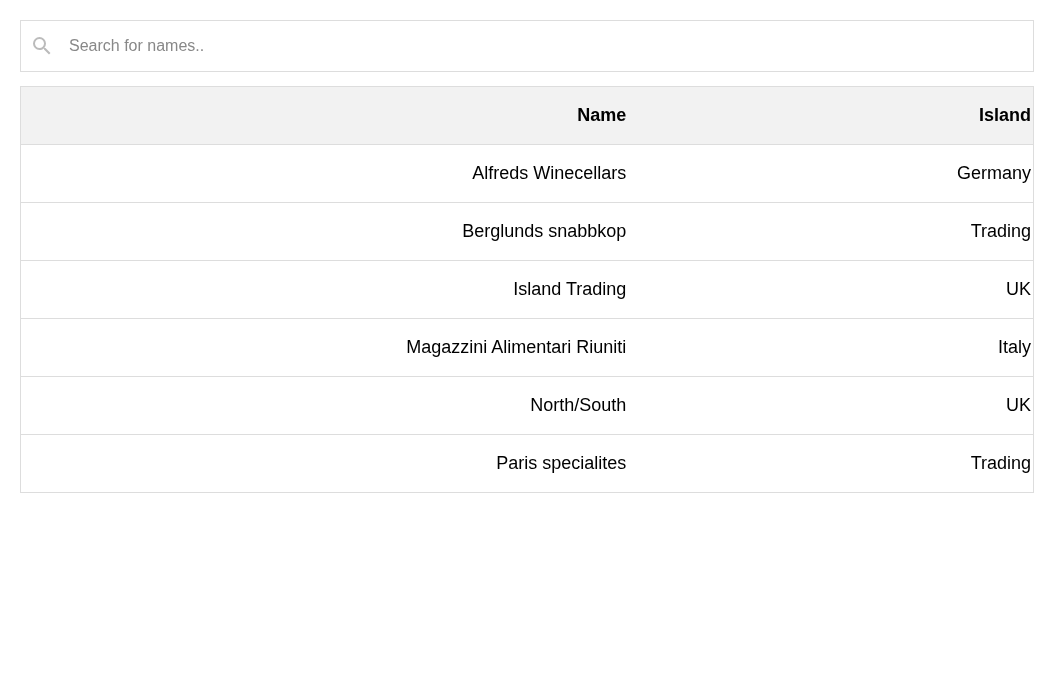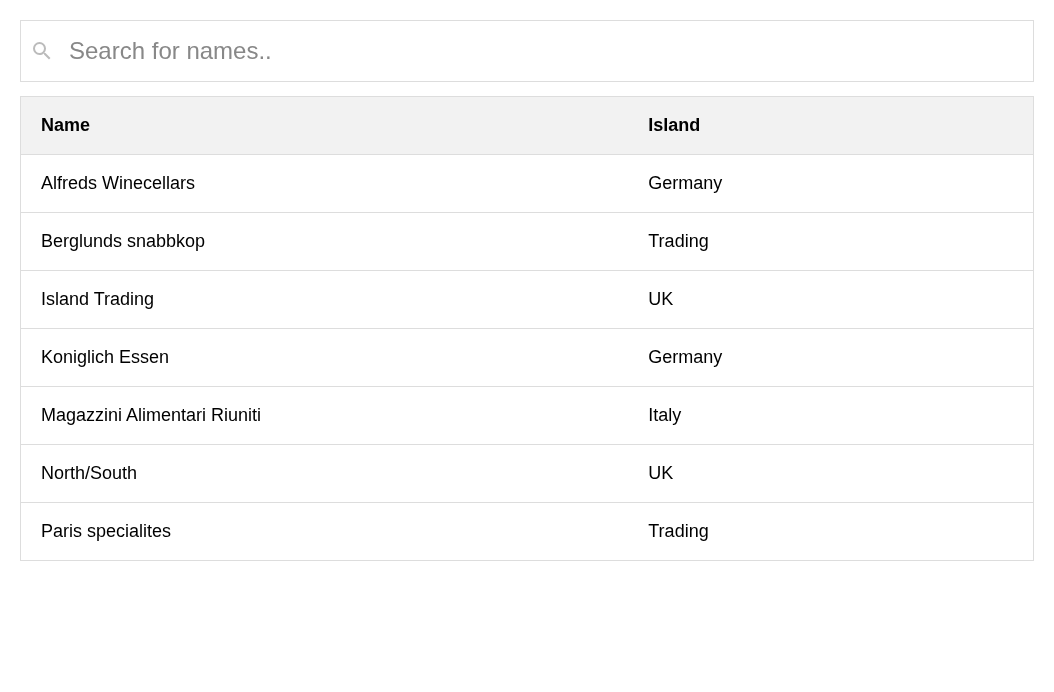--- a/index.html
+++ b/index.html
@@ -25,39 +25,39 @@
       left: 10px;
       top: 50%;
       transform: translateY(-50%);
       width: 24px;
       height: 24px;
       color: #bbb;
       pointer-events: none;
     }
     .search-input {
       width: 100%;
-      font-size: 24px;
+      font-size: 16px;
       padding: 16px 9px 16px 48px;
       border: 1px solid #ddd;
       background: #fff;
       color: #333;
       outline: none;
     }
     .search-input::placeholder {
       color: #888;
     }
     table {
       border-collapse: collapse;
       width: 100%;
       border: 1px solid #ddd;
       font-size: 18px;
     }
     th, td {
-      text-align: left;
-      padding: 18px 20px;
+      text-align: right;
+      padding: 18px 2px;
       border-bottom: 1px solid #ddd;
     }
     th {
       background-color: #f2f2f2;
       font-weight: bold;
     }
     th:first-child, td:first-child {
       width: 60%;
     }
   </style>
@@ -88,24 +88,20 @@
         </tr>
         <tr>
           <td>Berglunds snabbkop</td>
           <td>Trading</td>
         </tr>
         <tr>
           <td>Island Trading</td>
           <td>UK</td>
         </tr>
         <tr>
-          <td>Koniglich Essen</td>
-          <td>Germany</td>
-        </tr>
-        <tr>
           <td>Magazzini Alimentari Riuniti</td>
           <td>Italy</td>
         </tr>
         <tr>
           <td>North/South</td>
           <td>UK</td>
         </tr>
         <tr>
           <td>Paris specialites</td>
           <td>Trading</td>

